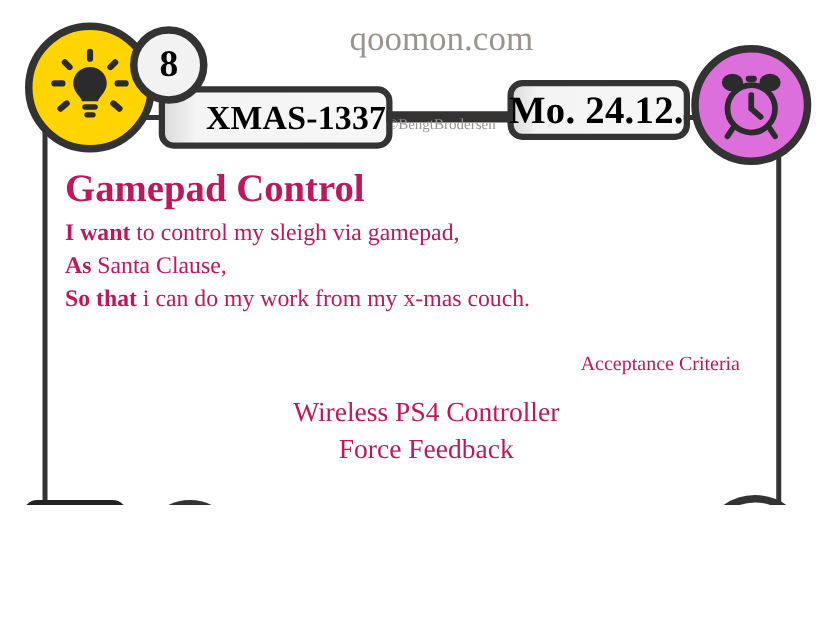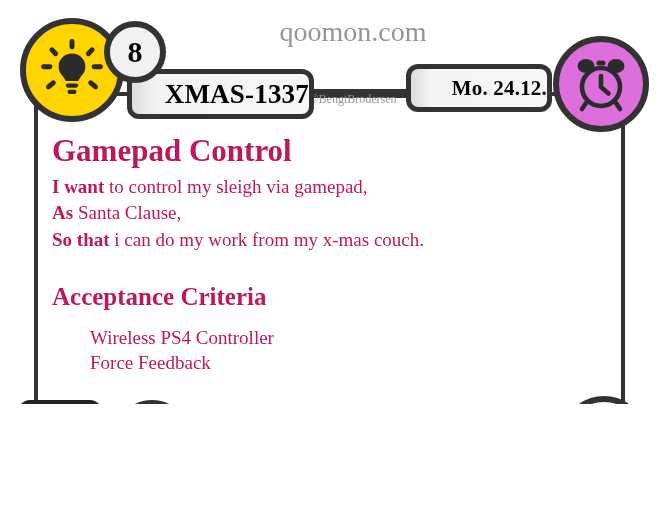--- a/index.html
+++ b/index.html
@@ -56,21 +56,21 @@
     font-weight: bold;
     letter-spacing: 0.2px;
     white-space: nowrap;
   }
   .pill-story {
     left: 127px; top: 69px; width: 187px; height: 50px;
     font-size: 27px; padding-left: 13px;
   }
   .pill-date {
     left: 406px; top: 64px; width: 146px; height: 48px;
-    font-size: 21px; padding-left: 16px;
+    font-size: 31px; padding-left: 16px;
   }
   .pill-epic {
     left: 400px; top: 405px; width: 152px; height: 58px;
     font-size: 19px; padding-left: 12px; line-height: 1.08; font-style: italic;
   }
 
   
   .round {
     position: absolute;
     border-radius: 50%;
@@ -149,30 +149,32 @@
     margin: 0 0 6px 0;
     line-height: 1.1;
   }
   .story-line {
     font-size: 19px;
     line-height: 1.38;
     margin: 0;
   }
   .story-line b { font-weight: bold; }
   .ac-heading {
-    font-size: 25px;
-    font-weight: bold;
+    font-size: 16px;
+    font-weight: normal;
     margin: 30px 0 14px 0;
+    text-align: right;
   }
   .ac-list {
     margin: 0;
     padding-left: 38px;
-    font-size: 19px;
+    font-size: 22px;
     line-height: 1.33;
     list-style: none;
+    text-align: center;
   }
 </style>
 </head>
 <body>
 
 <div id="card">
 
   <div class="frame"></div>
 
   <div class="connector conn-top-mid"></div>

